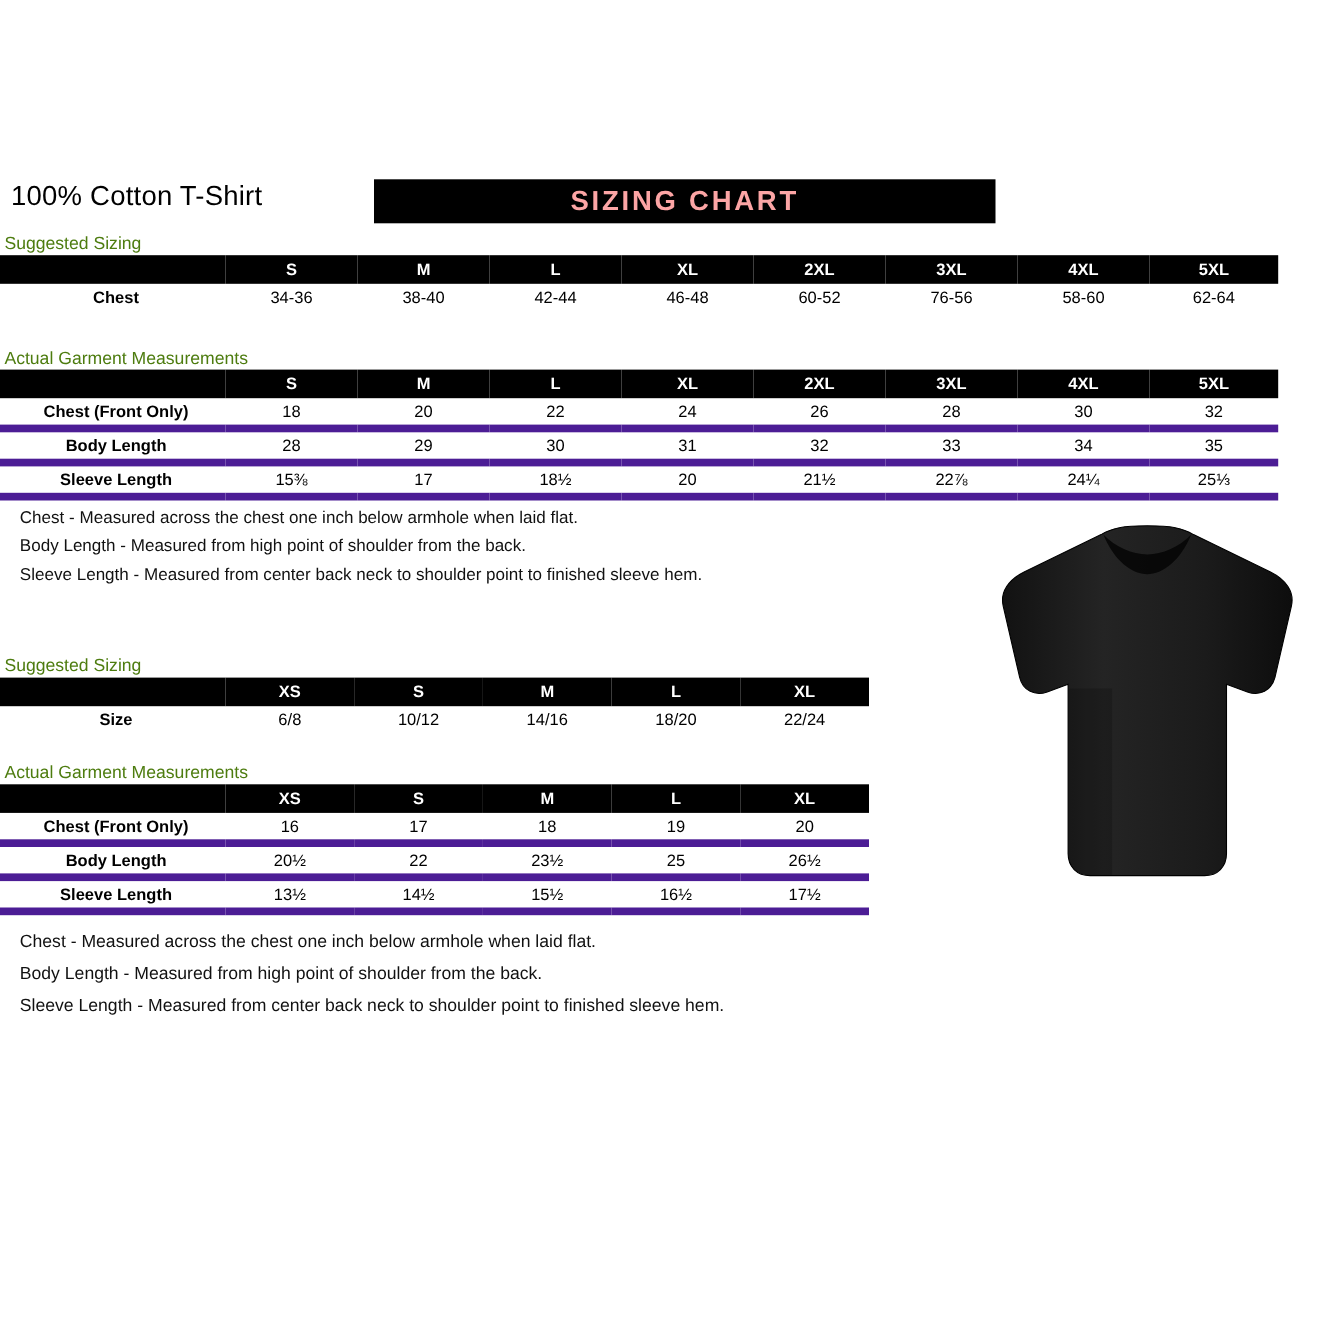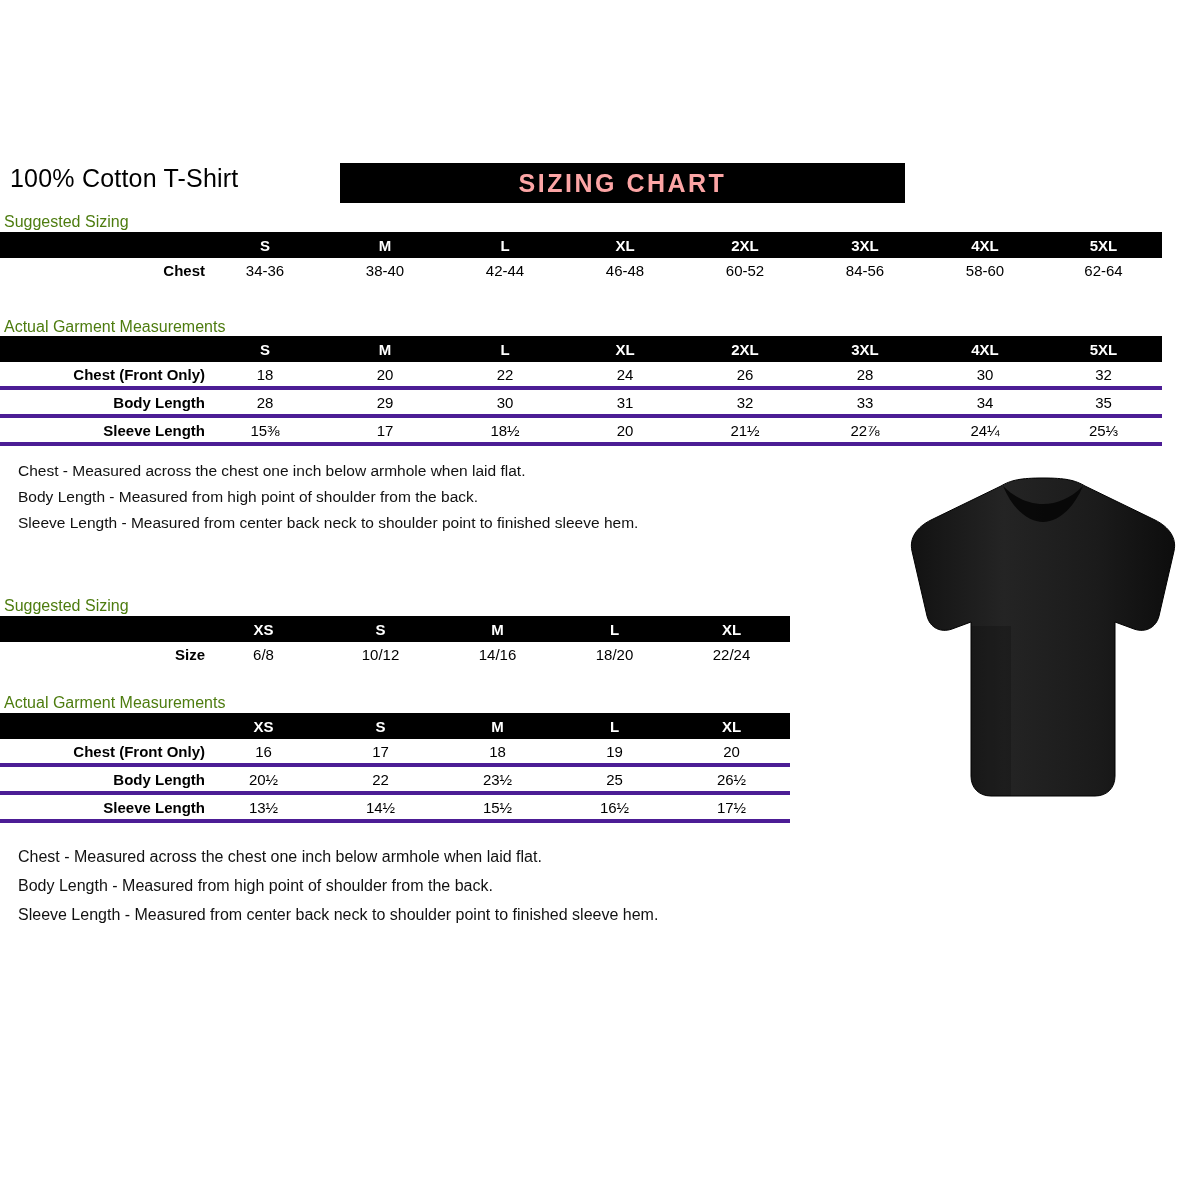--- a/index.html
+++ b/index.html
@@ -79,27 +79,27 @@
     color: #ffffff;
     font-weight: bold;
     font-size: 15px;
     height: 26px;
   }
   table.sz thead th.lead {
     text-align: left;
     padding-left: 6px;
   }
   table.sz tbody td.lead {
-    text-align: right;
+    text-align: center;
     padding-left: 6px;
     font-weight: bold;
     font-size: 15px;
   }
   table.sz tbody tr {
-    border-bottom: 4px solid #4c1d95;
+    border-bottom: 7px solid #4c1d95;
   }
   table.sz tbody tr.no-rule {
     border-bottom: none;
   }
 
   
   #adult-suggested {
     left: 0px;
     top: 232px;
     width: 1162px;
@@ -189,21 +189,21 @@
       </tr>
     </thead>
     <tbody>
       <tr class="no-rule">
         <td class="lead">Chest</td>
         <td>34-36</td>
         <td>38-40</td>
         <td>42-44</td>
         <td>46-48</td>
         <td>60-52</td>
-        <td>84-56</td>
+        <td>76-56</td>
         <td>58-60</td>
         <td>62-64</td>
       </tr>
     </tbody>
   </table>
 
   <div class="sub-label" style="left:4px; top:318px;">Actual Garment Measurements</div>
 
   <table class="sz" id="adult-garment">
     <colgroup>

